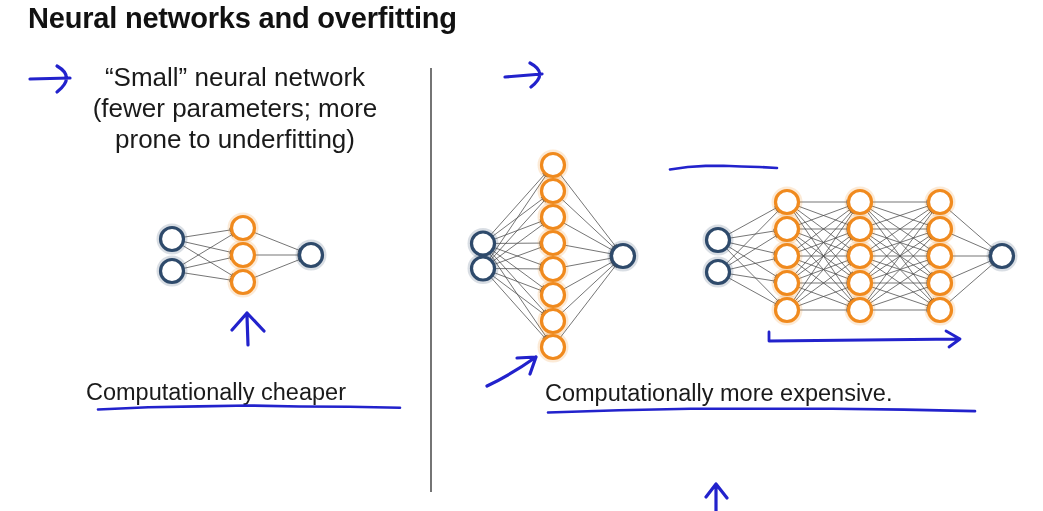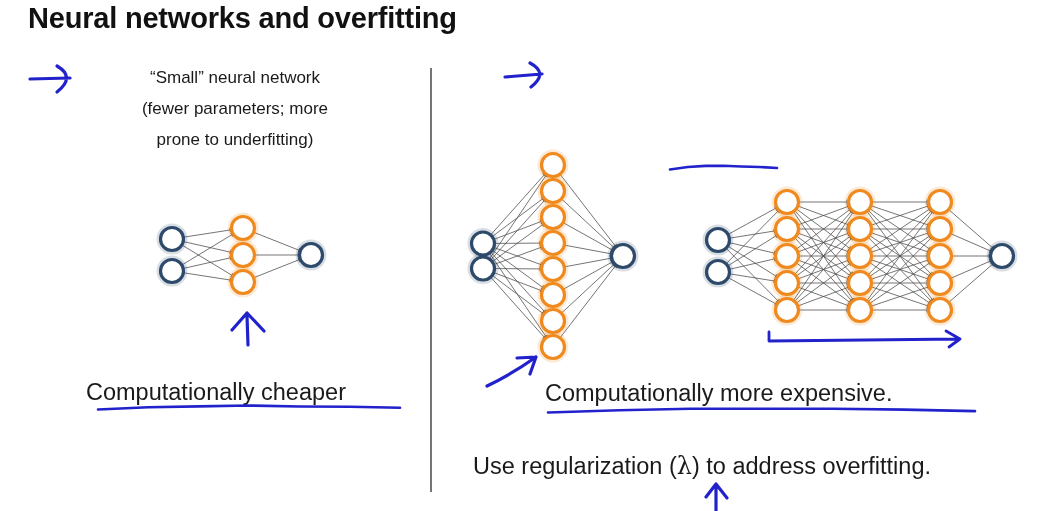--- a/index.html
+++ b/index.html
@@ -27,21 +27,21 @@
     top: 2px;
     font-size: 29px;
     font-weight: bold;
     letter-spacing: -0.2px;
     color: #111111;
     white-space: nowrap;
   }
   .caption {
     position: absolute;
     text-align: center;
-    font-size: 17px;
+    font-size: 26px;
     line-height: 31px;
     color: #1a1a1a;
     white-space: pre-line;
   }
   .cap-left {
     left: 60px;
     top: 62px;
     width: 350px;
   }
   .cap-right {
@@ -78,21 +78,20 @@
 
   <div class="title">Neural networks and overfitting</div>
 
   <div class="caption cap-left">“Small” neural network
 (fewer parameters; more
 prone to underfitting)</div>
 
   <div class="footline fl-cheap">Computationally cheaper</div>
   <div class="footline fl-exp">Computationally more expensive.</div>
 
-  <div class="footline fl-reg"><span>Use regularization (</span><span class="lam">λ</span><span>) to address overfitting.</span></div>
 
   <svg class="layer" id="gfx" viewBox="0 0 1043 511">
       <line x1="431" y1="68" x2="431" y2="492" stroke="#3a3a3a" stroke-width="1.4"></line>
       <line x1="180.89389213555395" y1="237.6220730494212" x2="235.5884232203717" y2="229.14827245881565" stroke="#4a4a4a" stroke-width="0.9" stroke-opacity="0.85"></line>
       <polygon points="235.5884232203717,229.14827245881565 230.02660898349006,232.43859499534923 229.29171460984804,227.6951858563871" fill="#4a4a4a" fill-opacity="0.9"></polygon>
       <line x1="180.77982524425258" y1="240.9785521677189" x2="235.68347896312284" y2="253.3512065269009" stroke="#4a4a4a" stroke-width="0.9" stroke-opacity="0.85"></line>
       <polygon points="235.68347896312284,253.3512065269009 229.3026482222294,254.37345848022235 230.35787604501283,249.69088501662097" fill="#4a4a4a" fill-opacity="0.9"></polygon>
       <line x1="179.69823646704018" y1="243.6623122265173" x2="236.58480294413317" y2="278.1147398112356" stroke="#4a4a4a" stroke-width="0.9" stroke-opacity="0.85"></line>
       <polygon points="236.58480294413317,278.1147398112356 230.2093620390351,277.0593947181015 232.69592855984433,272.9536686023467" fill="#4a4a4a" fill-opacity="0.9"></polygon>
       <line x1="179.69823646704018" y1="266.3376877734827" x2="236.58480294413317" y2="231.88526018876442" stroke="#4a4a4a" stroke-width="0.9" stroke-opacity="0.85"></line>

